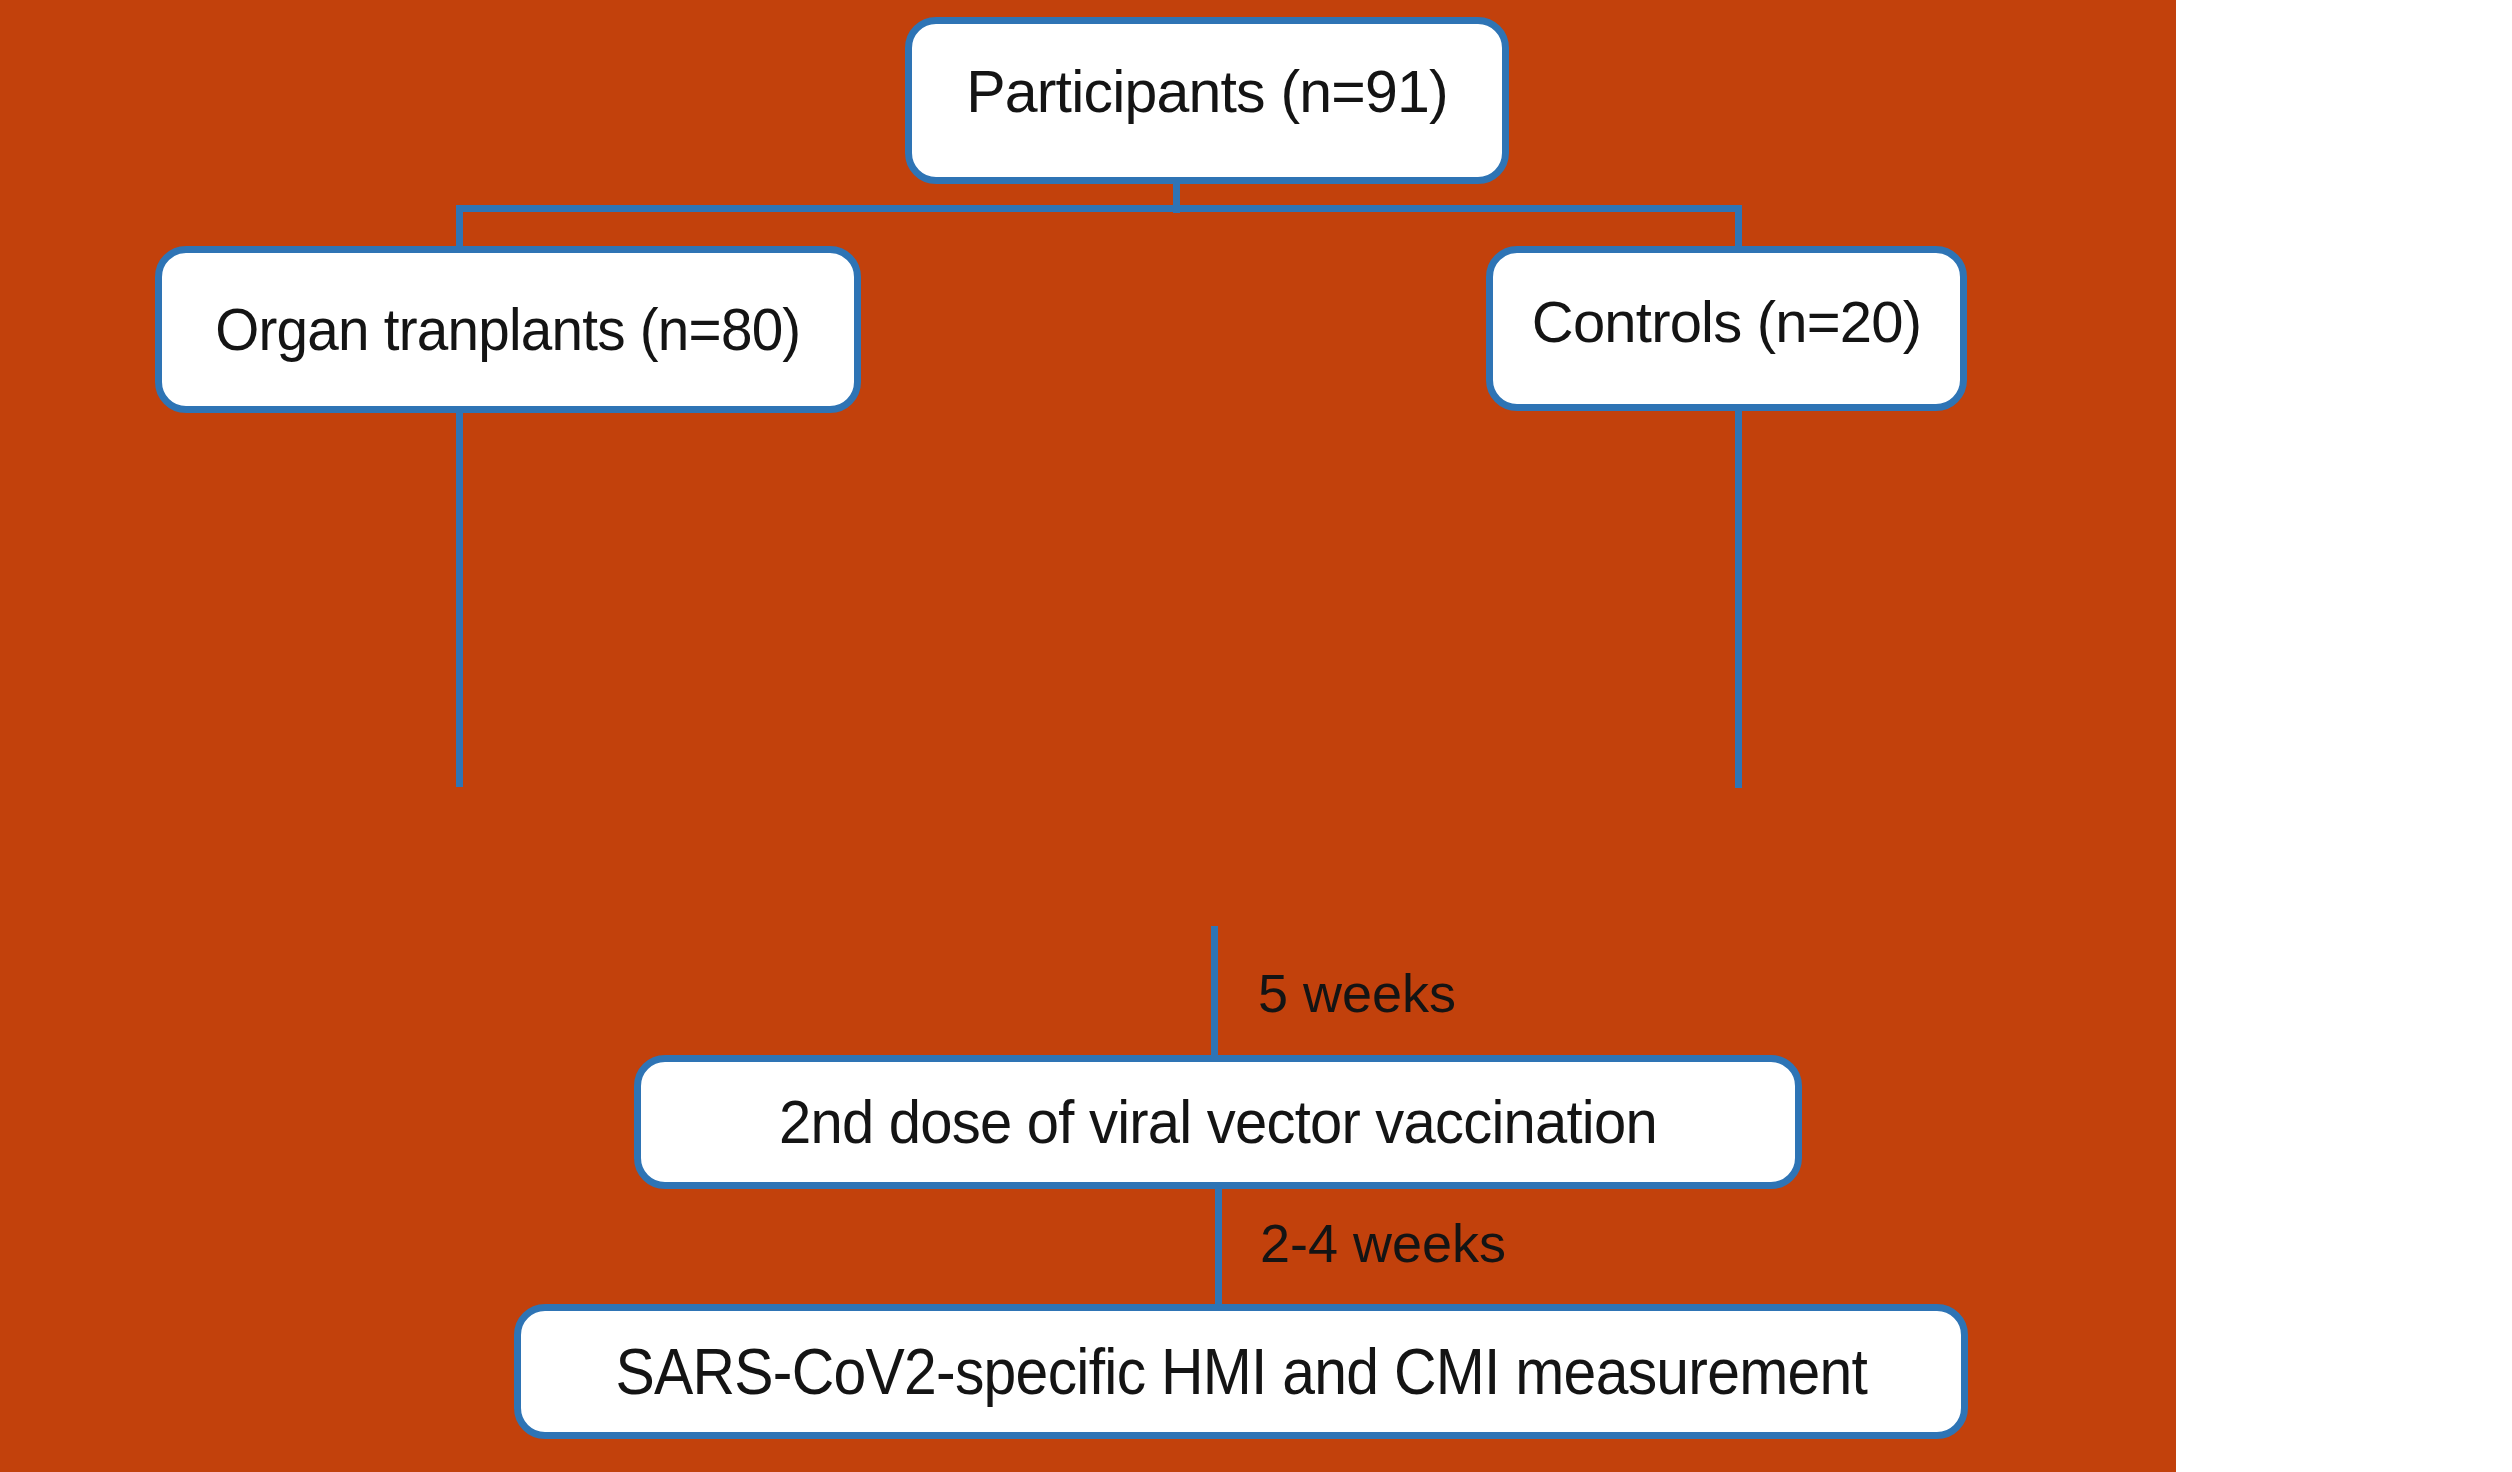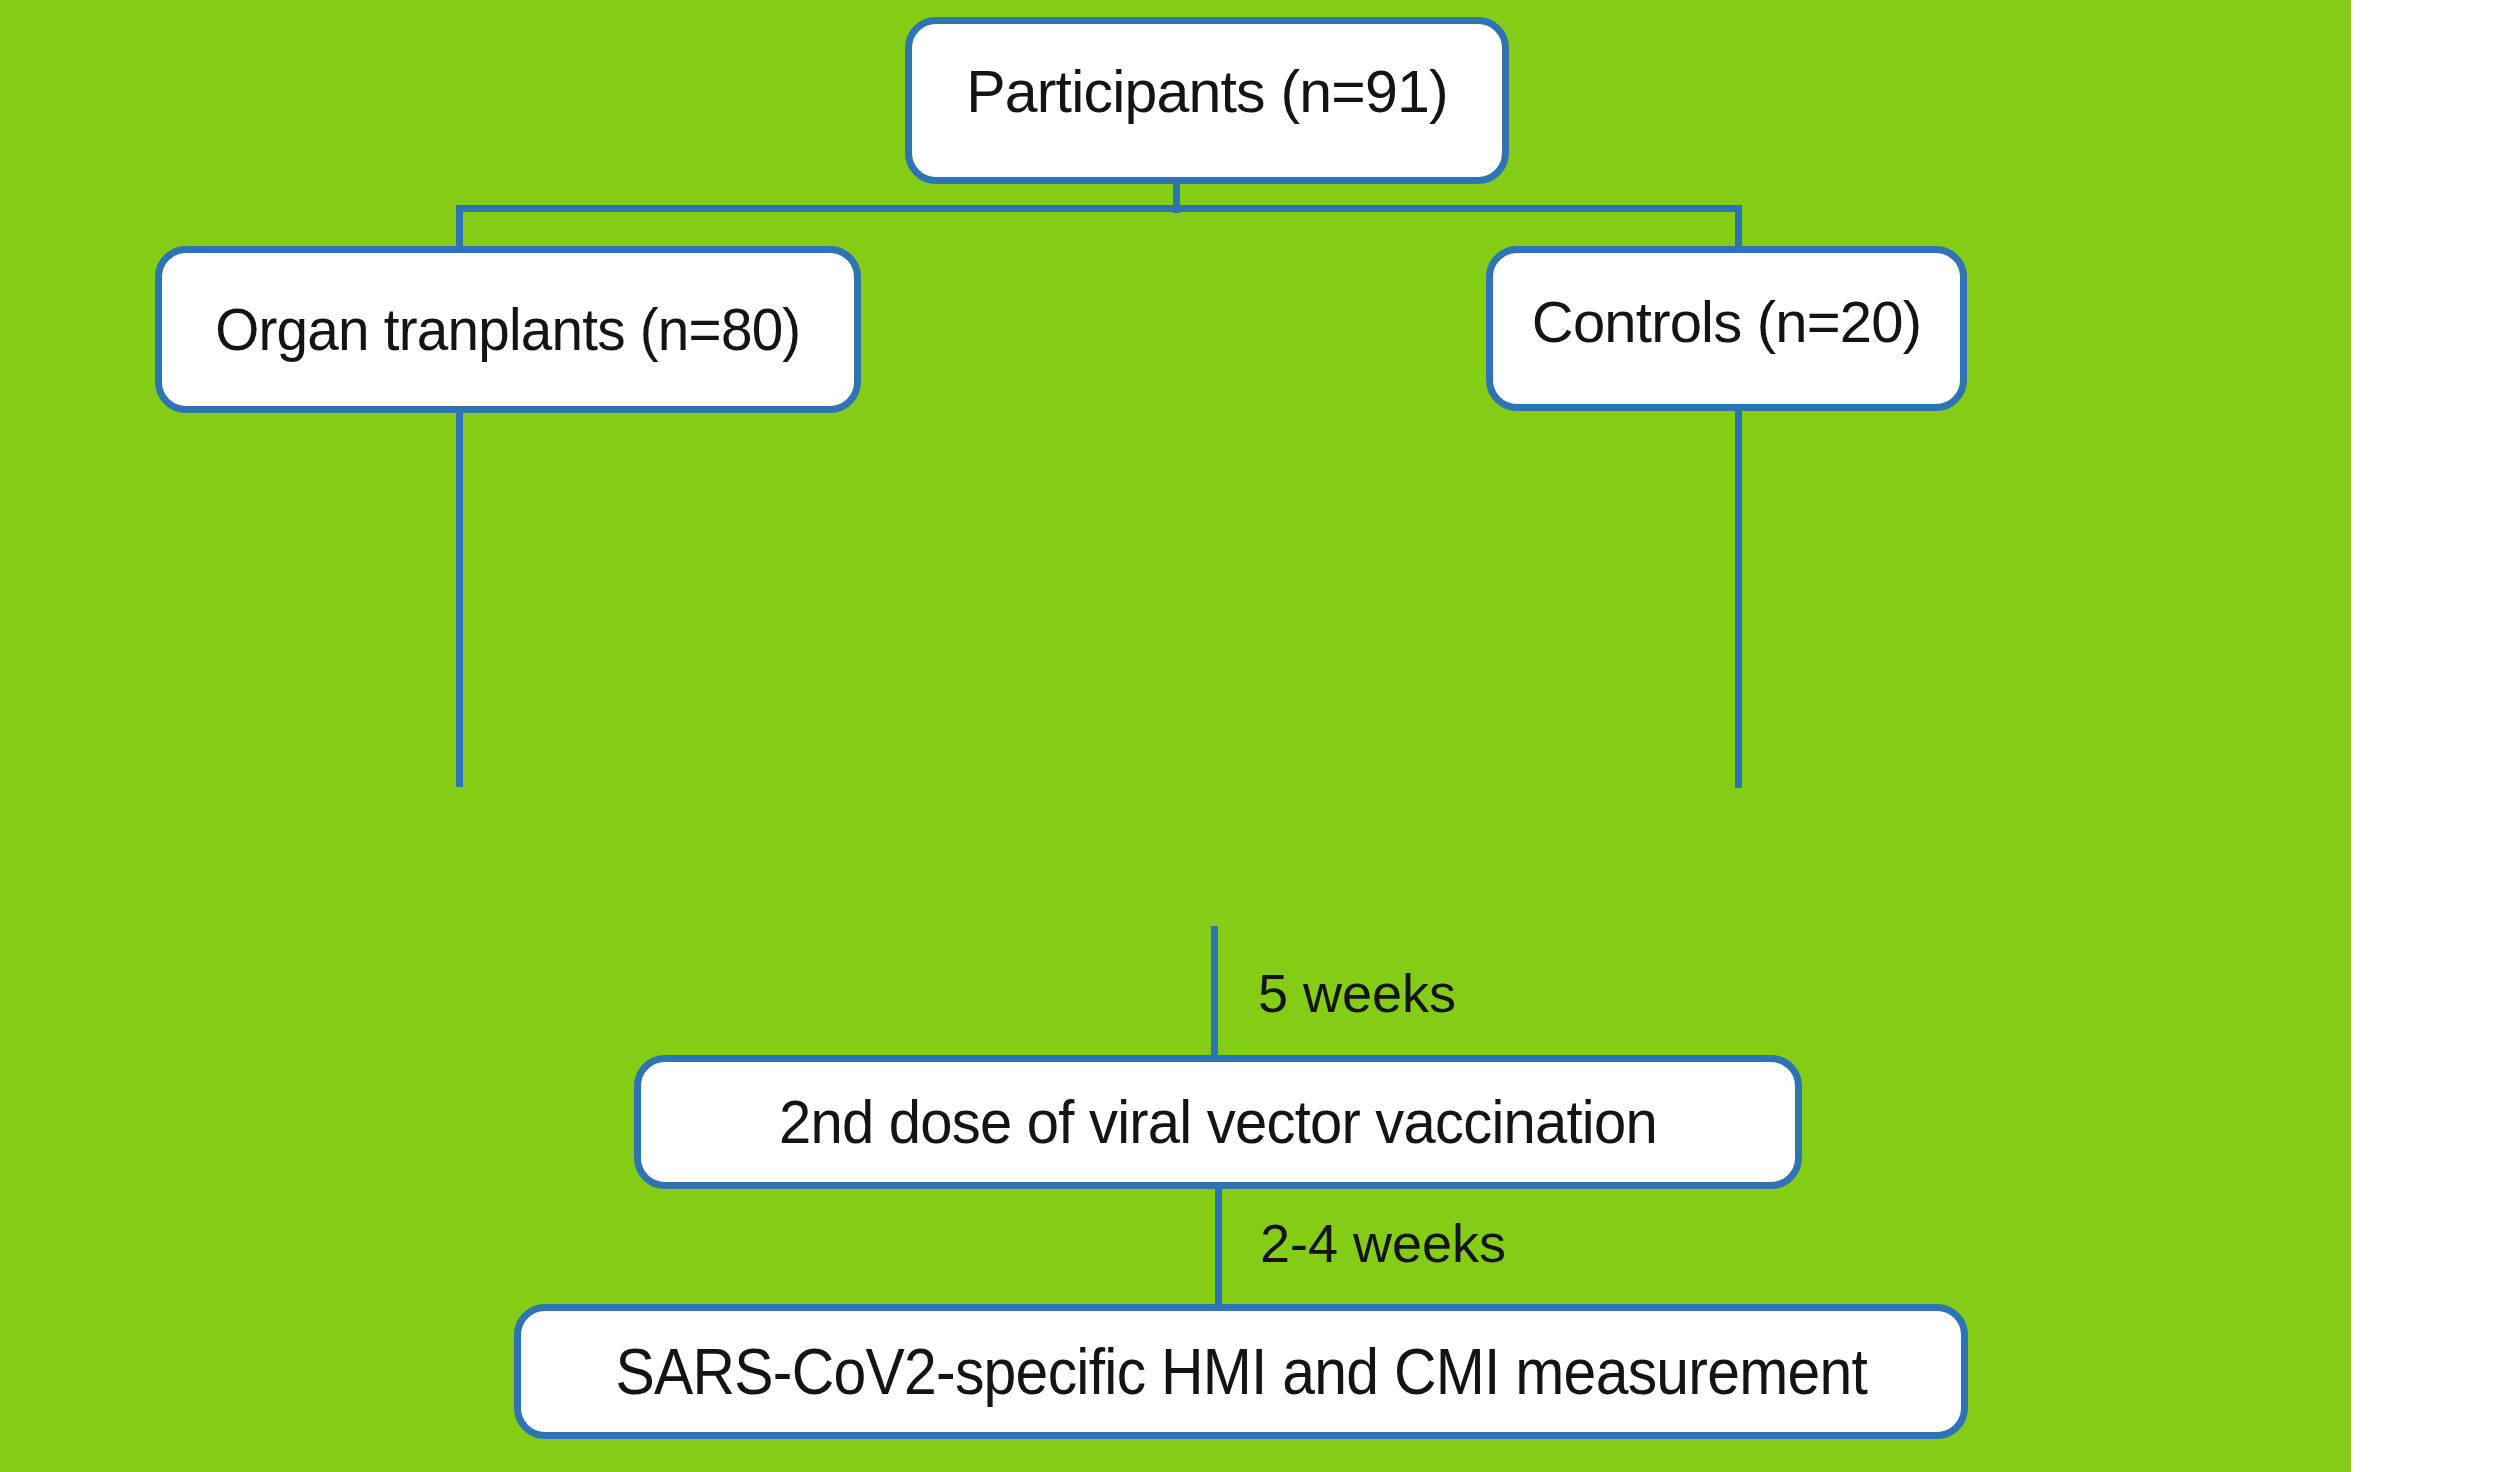--- a/index.html
+++ b/index.html
@@ -2,23 +2,23 @@
 <html style="--line: #2e74b5;font-size:13.2px"><head>
 <meta charset="utf-8">
 <style>
   html, body {
     margin: 0;
     padding: 0;
     background: #ffffff;
   }
   .stage {
     position: relative;
-    width: 2351px;
+    width: 2176px;
     height: 1472px;
-    background: #84cc16;
+    background: #c2410c;
     font-family: "Liberation Sans", "DejaVu Sans", sans-serif;
     color: #141414;
     overflow: hidden;
   }
   .box {
     position: absolute;
     background: #ffffff;
     border: 7.4px solid var(--line, #2e74b5);
     border-radius: 31px;
     display: flex;

